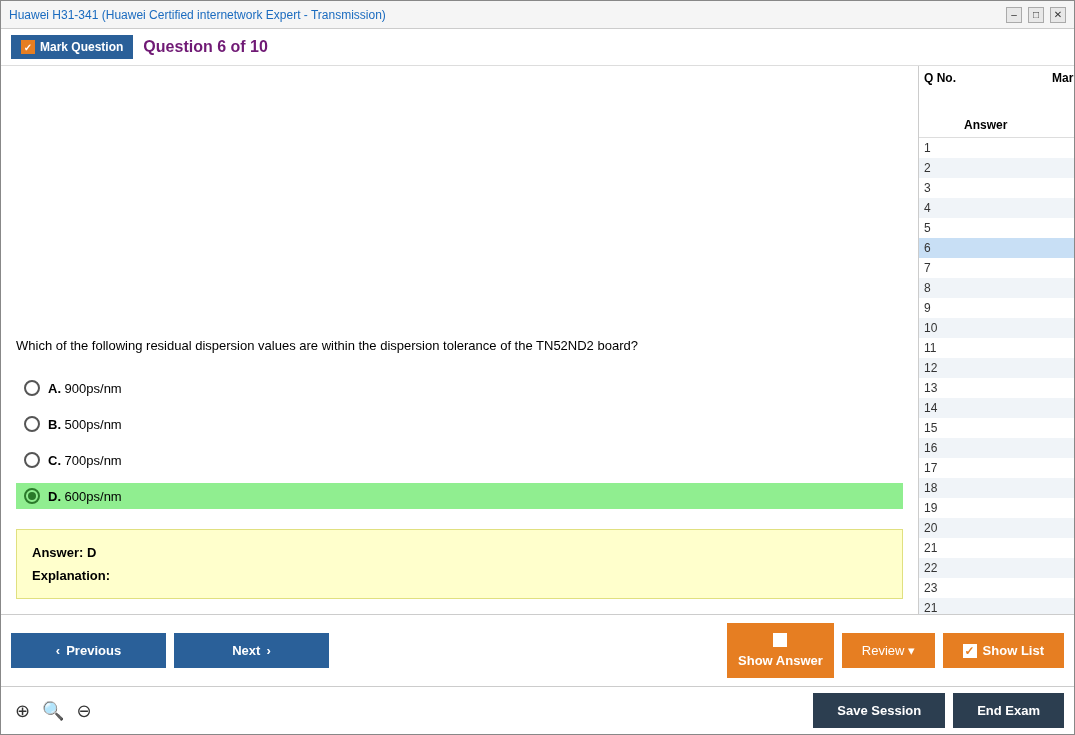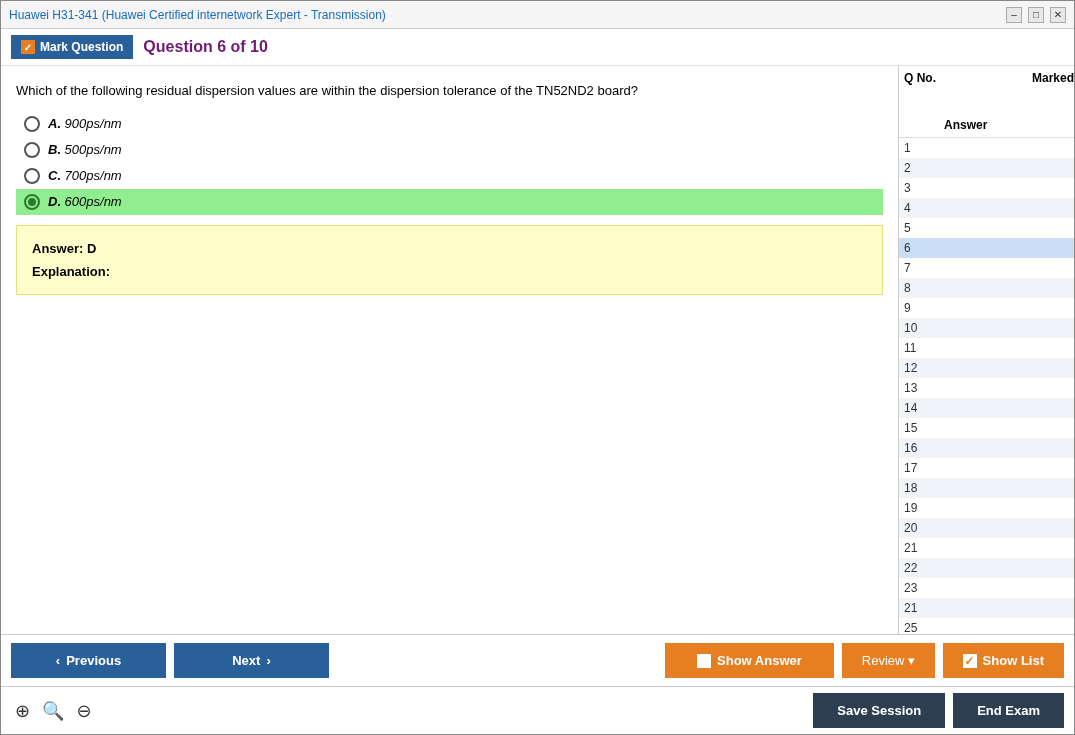--- a/index.html
+++ b/index.html
@@ -91,36 +91,37 @@
       overflow: hidden;
     }
 
     
     .question-panel {
       flex: 1;
       padding: 15px;
       overflow-y: auto;
       display: flex;
       flex-direction: column;
+      gap: 10px;
+      justify-content: flex-end;
     }
 
     .question-text {
       font-size: 13px;
       color: #000;
       line-height: 1.5;
       margin-bottom: 10px;
     }
 
     .option-row {
       display: flex;
       align-items: center;
       gap: 8px;
       padding: 5px 8px;
       cursor: pointer;
-      font-style: italic;
     }
     .option-row.selected {
       background: #90ee90;
     }
     .option-row .radio {
       width: 16px;
       height: 16px;
       border-radius: 50%;
       border: 2px solid #555;
       display: flex;
@@ -157,21 +158,21 @@
       color: #000;
     }
     .explanation-label {
       font-size: 13px;
       font-weight: bold;
       color: #000;
     }
 
     
     .sidebar {
-      width: 176px;
+      width: 156px;
       border-left: 1px solid #ccc;
       overflow-y: auto;
       background: #fff;
     }
     .sidebar-header {
       display: flex;
       background: #fff;
       border-bottom: 1px solid #ddd;
       font-size: 12px;
       font-weight: bold;
@@ -218,28 +219,29 @@
       display: flex;
       align-items: center;
       gap: 6px;
       width: 155px;
       justify-content: center;
     }
     .btn-show-answer {
       background: #e67e22;
       color: #fff;
       border: none;
-      padding: 10px 32px;
+      padding: 10px 11px;
       font-size: 13px;
       font-weight: bold;
       cursor: pointer;
       display: flex;
       align-items: center;
       gap: 6px;
       margin-left: auto;
+      flex-direction: column;
     }
     .btn-review {
       background: #e67e22;
       color: #fff;
       border: none;
       padding: 10px 20px;
       font-size: 13px;
       font-weight: normal;
       cursor: pointer;
     }

